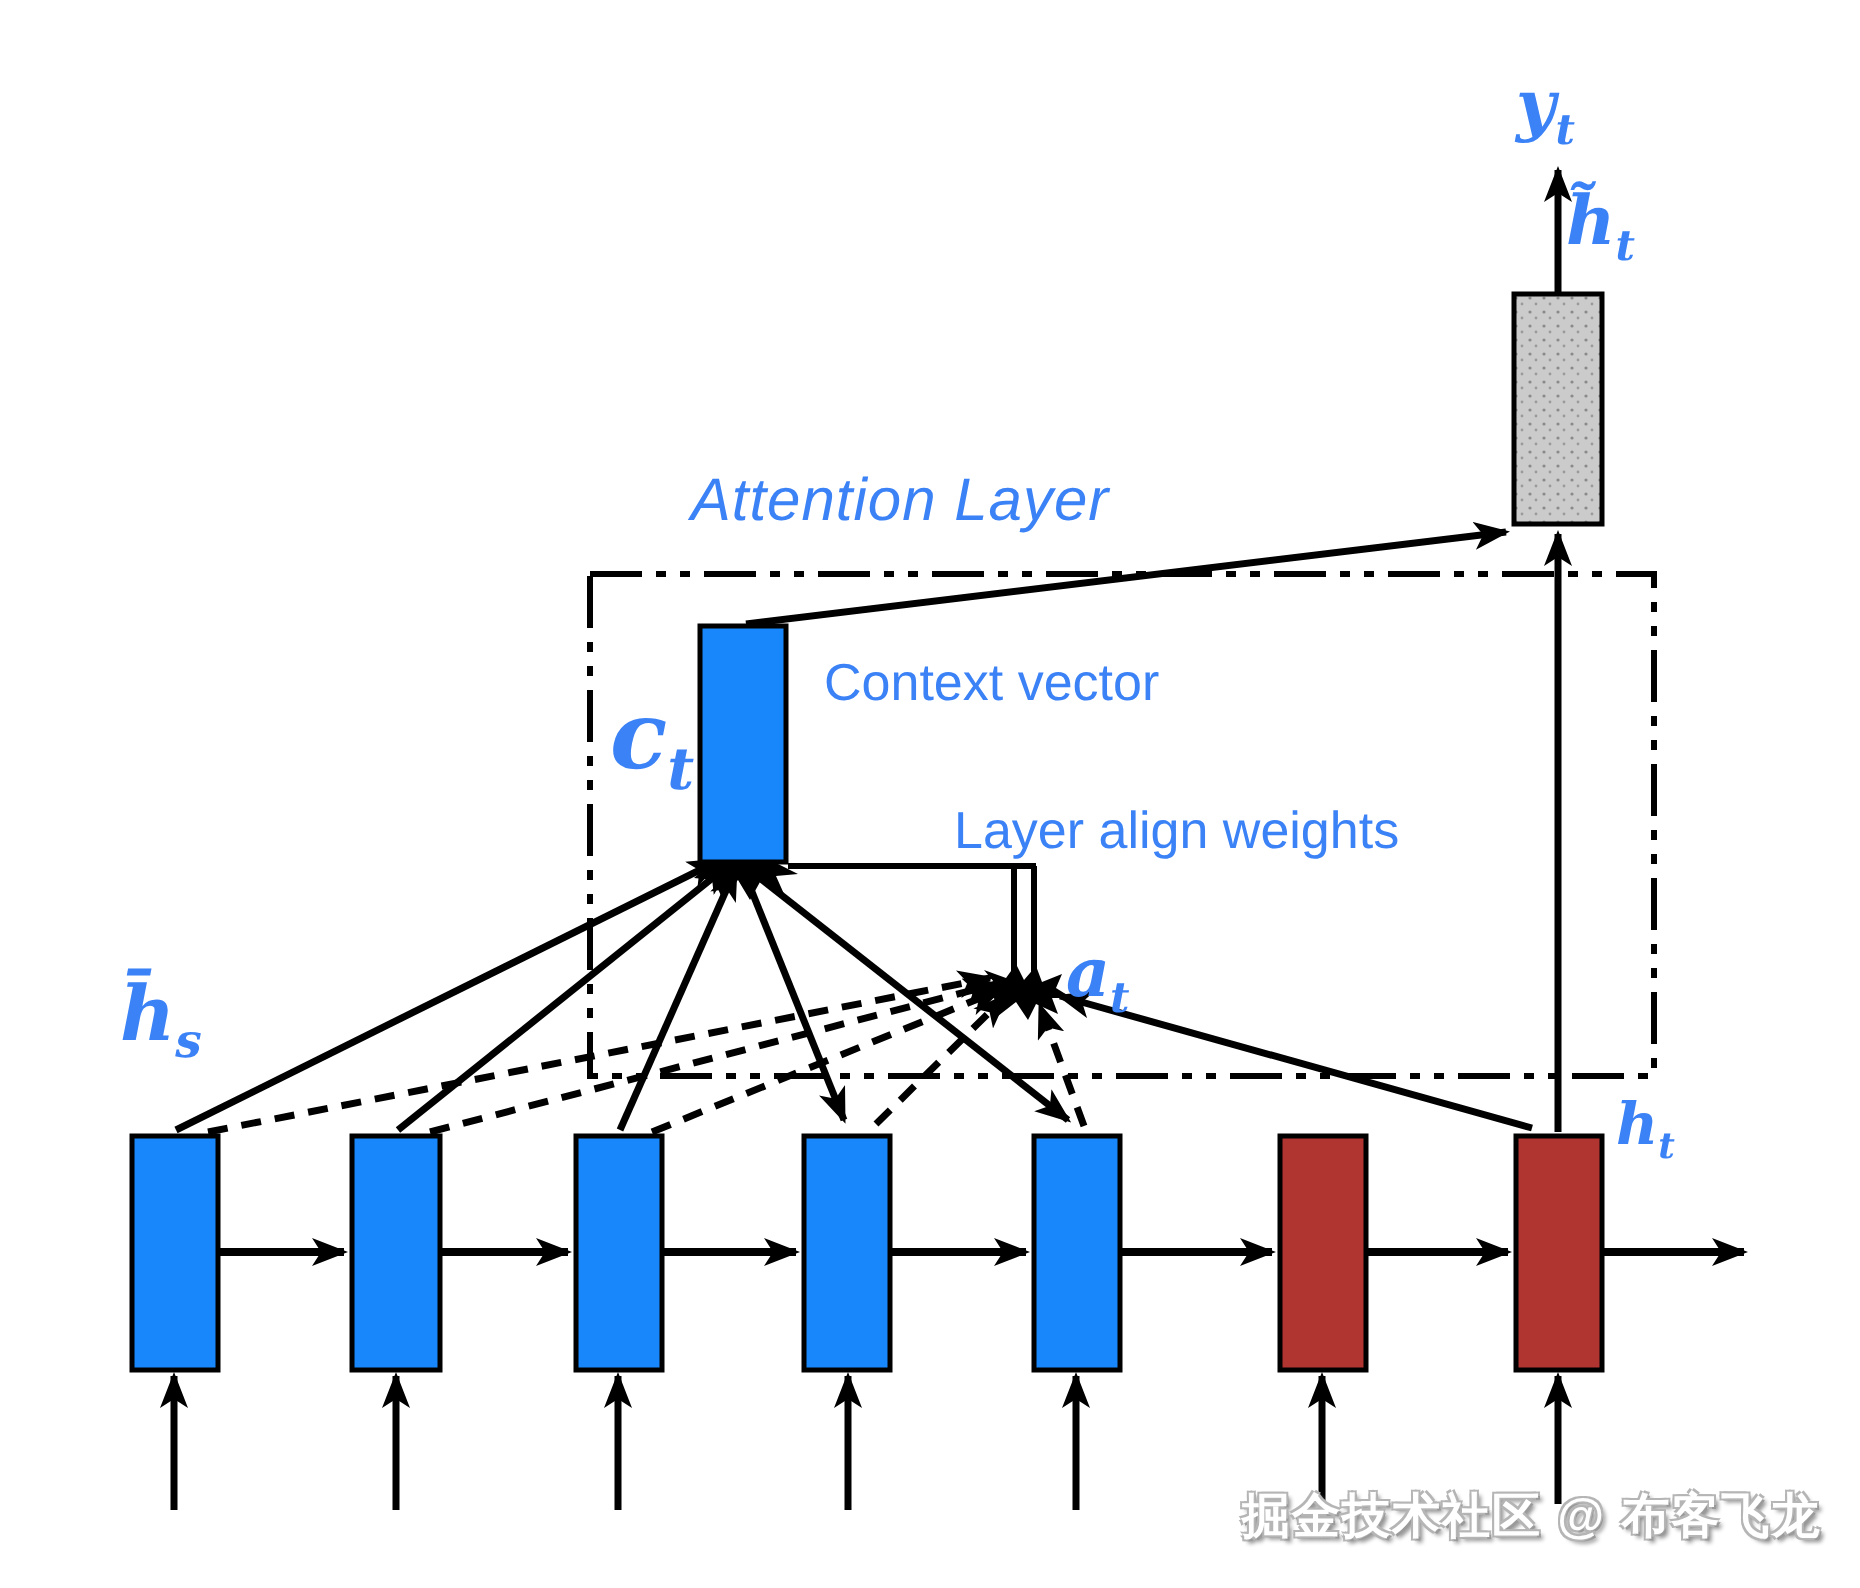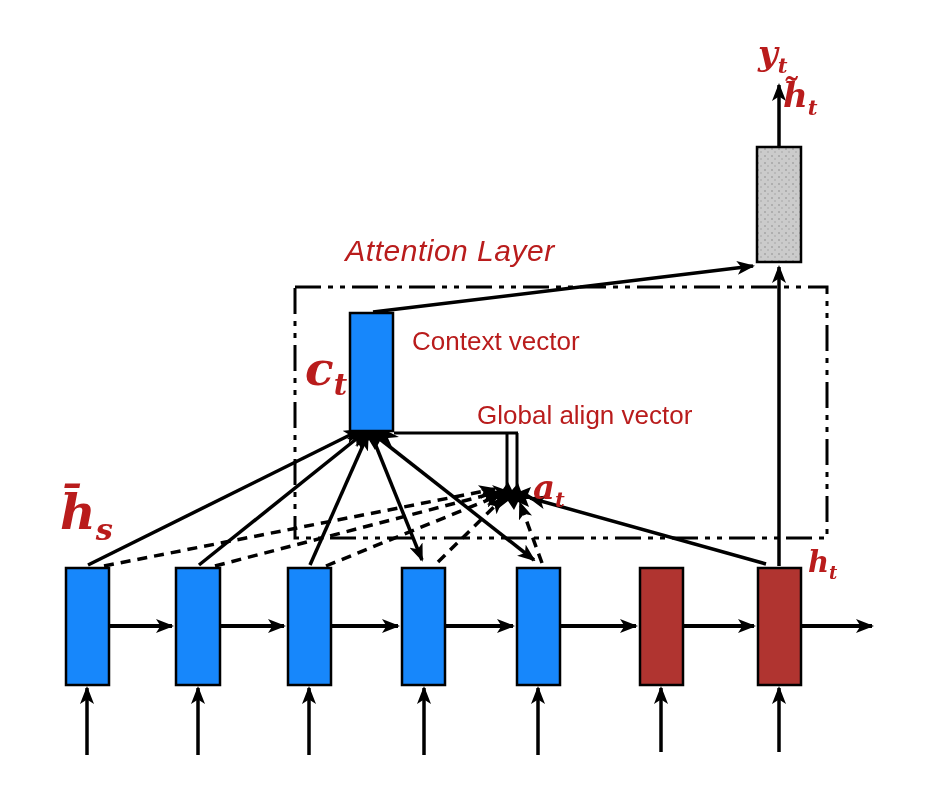--- a/index.html
+++ b/index.html
@@ -1,19 +1,19 @@
 <!DOCTYPE html>
 <html><head>
 <meta charset="utf-8">
 <style>
   html,body{margin:0;padding:0;background:#fff;}
   .stage{position:relative;width:930px;height:794px;background:#fff;overflow:hidden;
          font-family:"Liberation Sans",sans-serif;}
   .stage svg{position:absolute;left:0;top:0;}
-  .lbl{position:absolute;color:#b91c1c;white-space:nowrap;}
+  .lbl{position:absolute;color:#3b82f6;white-space:nowrap;}
   .sans{font-family:"Liberation Sans",sans-serif;}
   .title{font-style:italic;font-size:30px;letter-spacing:.5px;}
   .note{font-size:26px;}
   .mlabel{font-family:"DejaVu Serif",serif;font-style:italic;font-weight:bold;line-height:1;}
   .mlabel sub{font-size:.62em;font-weight:bold;line-height:1;}
   .watermark{font-size:24px;font-weight:bold;color:#fff;letter-spacing:1px;
     text-shadow:-1px -1px 0 #b5b5b5,1px -1px 0 #b5b5b5,-1px 1px 0 #b5b5b5,1px 1px 0 #9a9a9a,2px 2px 2px #8c8c8c;}
   .ln{stroke:#000;fill:none;}
   .enc{stroke:#000;stroke-width:2.5;}
   .dec{stroke:#000;stroke-width:2.5;}
@@ -103,40 +103,41 @@
 
     <rect class="ctx" x="350" y="313" width="43" height="118" style="fill: rgb(23, 135, 251);"></rect>
 
     <rect class="out" fill="url(#dots)" x="757" y="147" width="44" height="115"></rect>
   </svg>
 
   <div class="lbl sans note" style="left:412px;top:326px;">Context vector</div>
 
   <div class="lbl sans title" style="left:330px;top:234px;width:240px;text-align:center;">Attention Layer</div>
 
-  <div class="lbl sans note" style="left:477px;top:400px;">Global align vector</div>
+  <div class="lbl sans note" style="left:477px;top:400px;">Layer align weights</div>
 
   <div class="lbl mlabel" style="left:305px;top:345px;font-size:47px;">
     <span>c</span><sub>t</sub>
   </div>
 
   <div class="lbl mlabel" style="left:533px;top:446px;font-size:34px;margin-top:24px;">
     <span>a</span><sub>t</sub>
   </div>
 
-  <div class="lbl mlabel" style="left:60px;top:488px;font-size:49px;">
+  <div class="lbl mlabel" style="left:60px;top:488px;font-size:38px;">
     <span>h̄</span><sub>s</sub>
   </div>
 
   <div class="lbl mlabel" style="left:808px;top:548px;font-size:29px;">
     <span>h</span><sub>t</sub>
   </div>
 
-  <div class="lbl mlabel" style="left:783px;top:78px;font-size:34px;">
+  <div class="lbl mlabel" style="left:783px;top:94px;font-size:34px;">
     <span>h̃</span><sub>t</sub>
   </div>
 
   <div class="lbl mlabel" style="left:758px;top:36px;font-size:34px;">
     <span>y</span><sub>t</sub>
   </div>
 
+  <div class="lbl watermark" style="left:621px;top:742px;">掘金技术社区 @ 布客飞龙</div>
 
 </div>
 
 </body></html>

